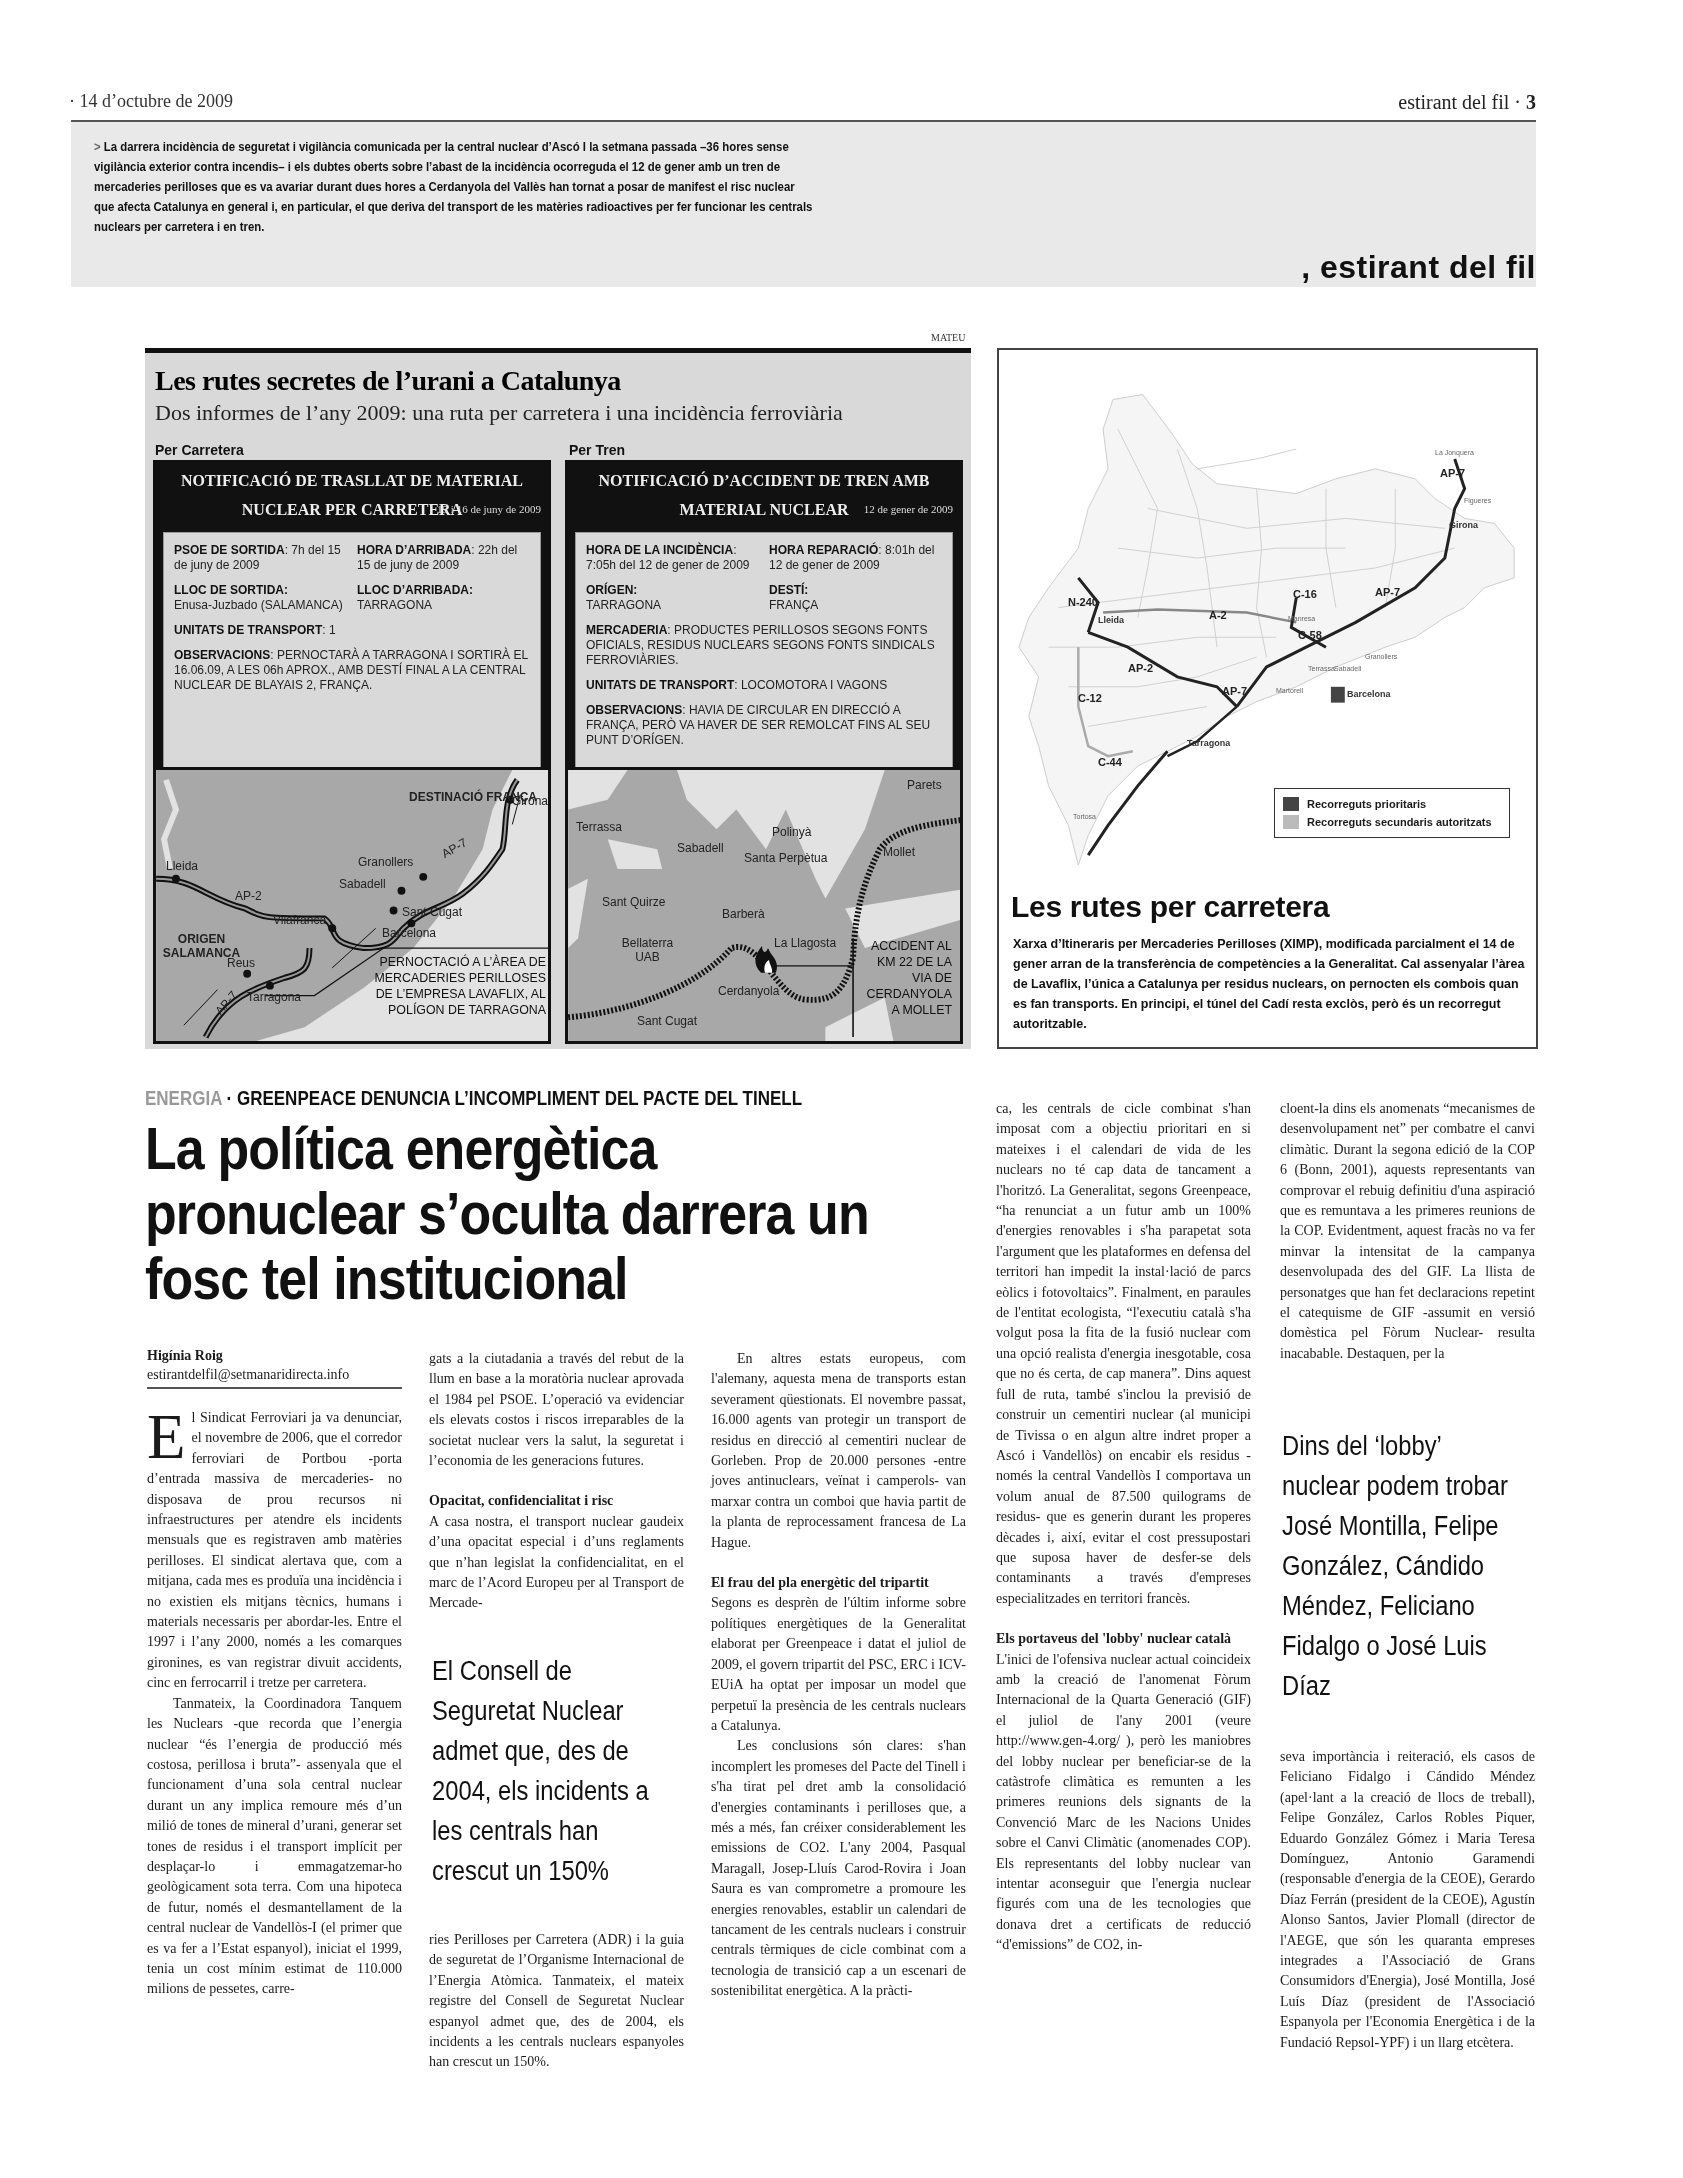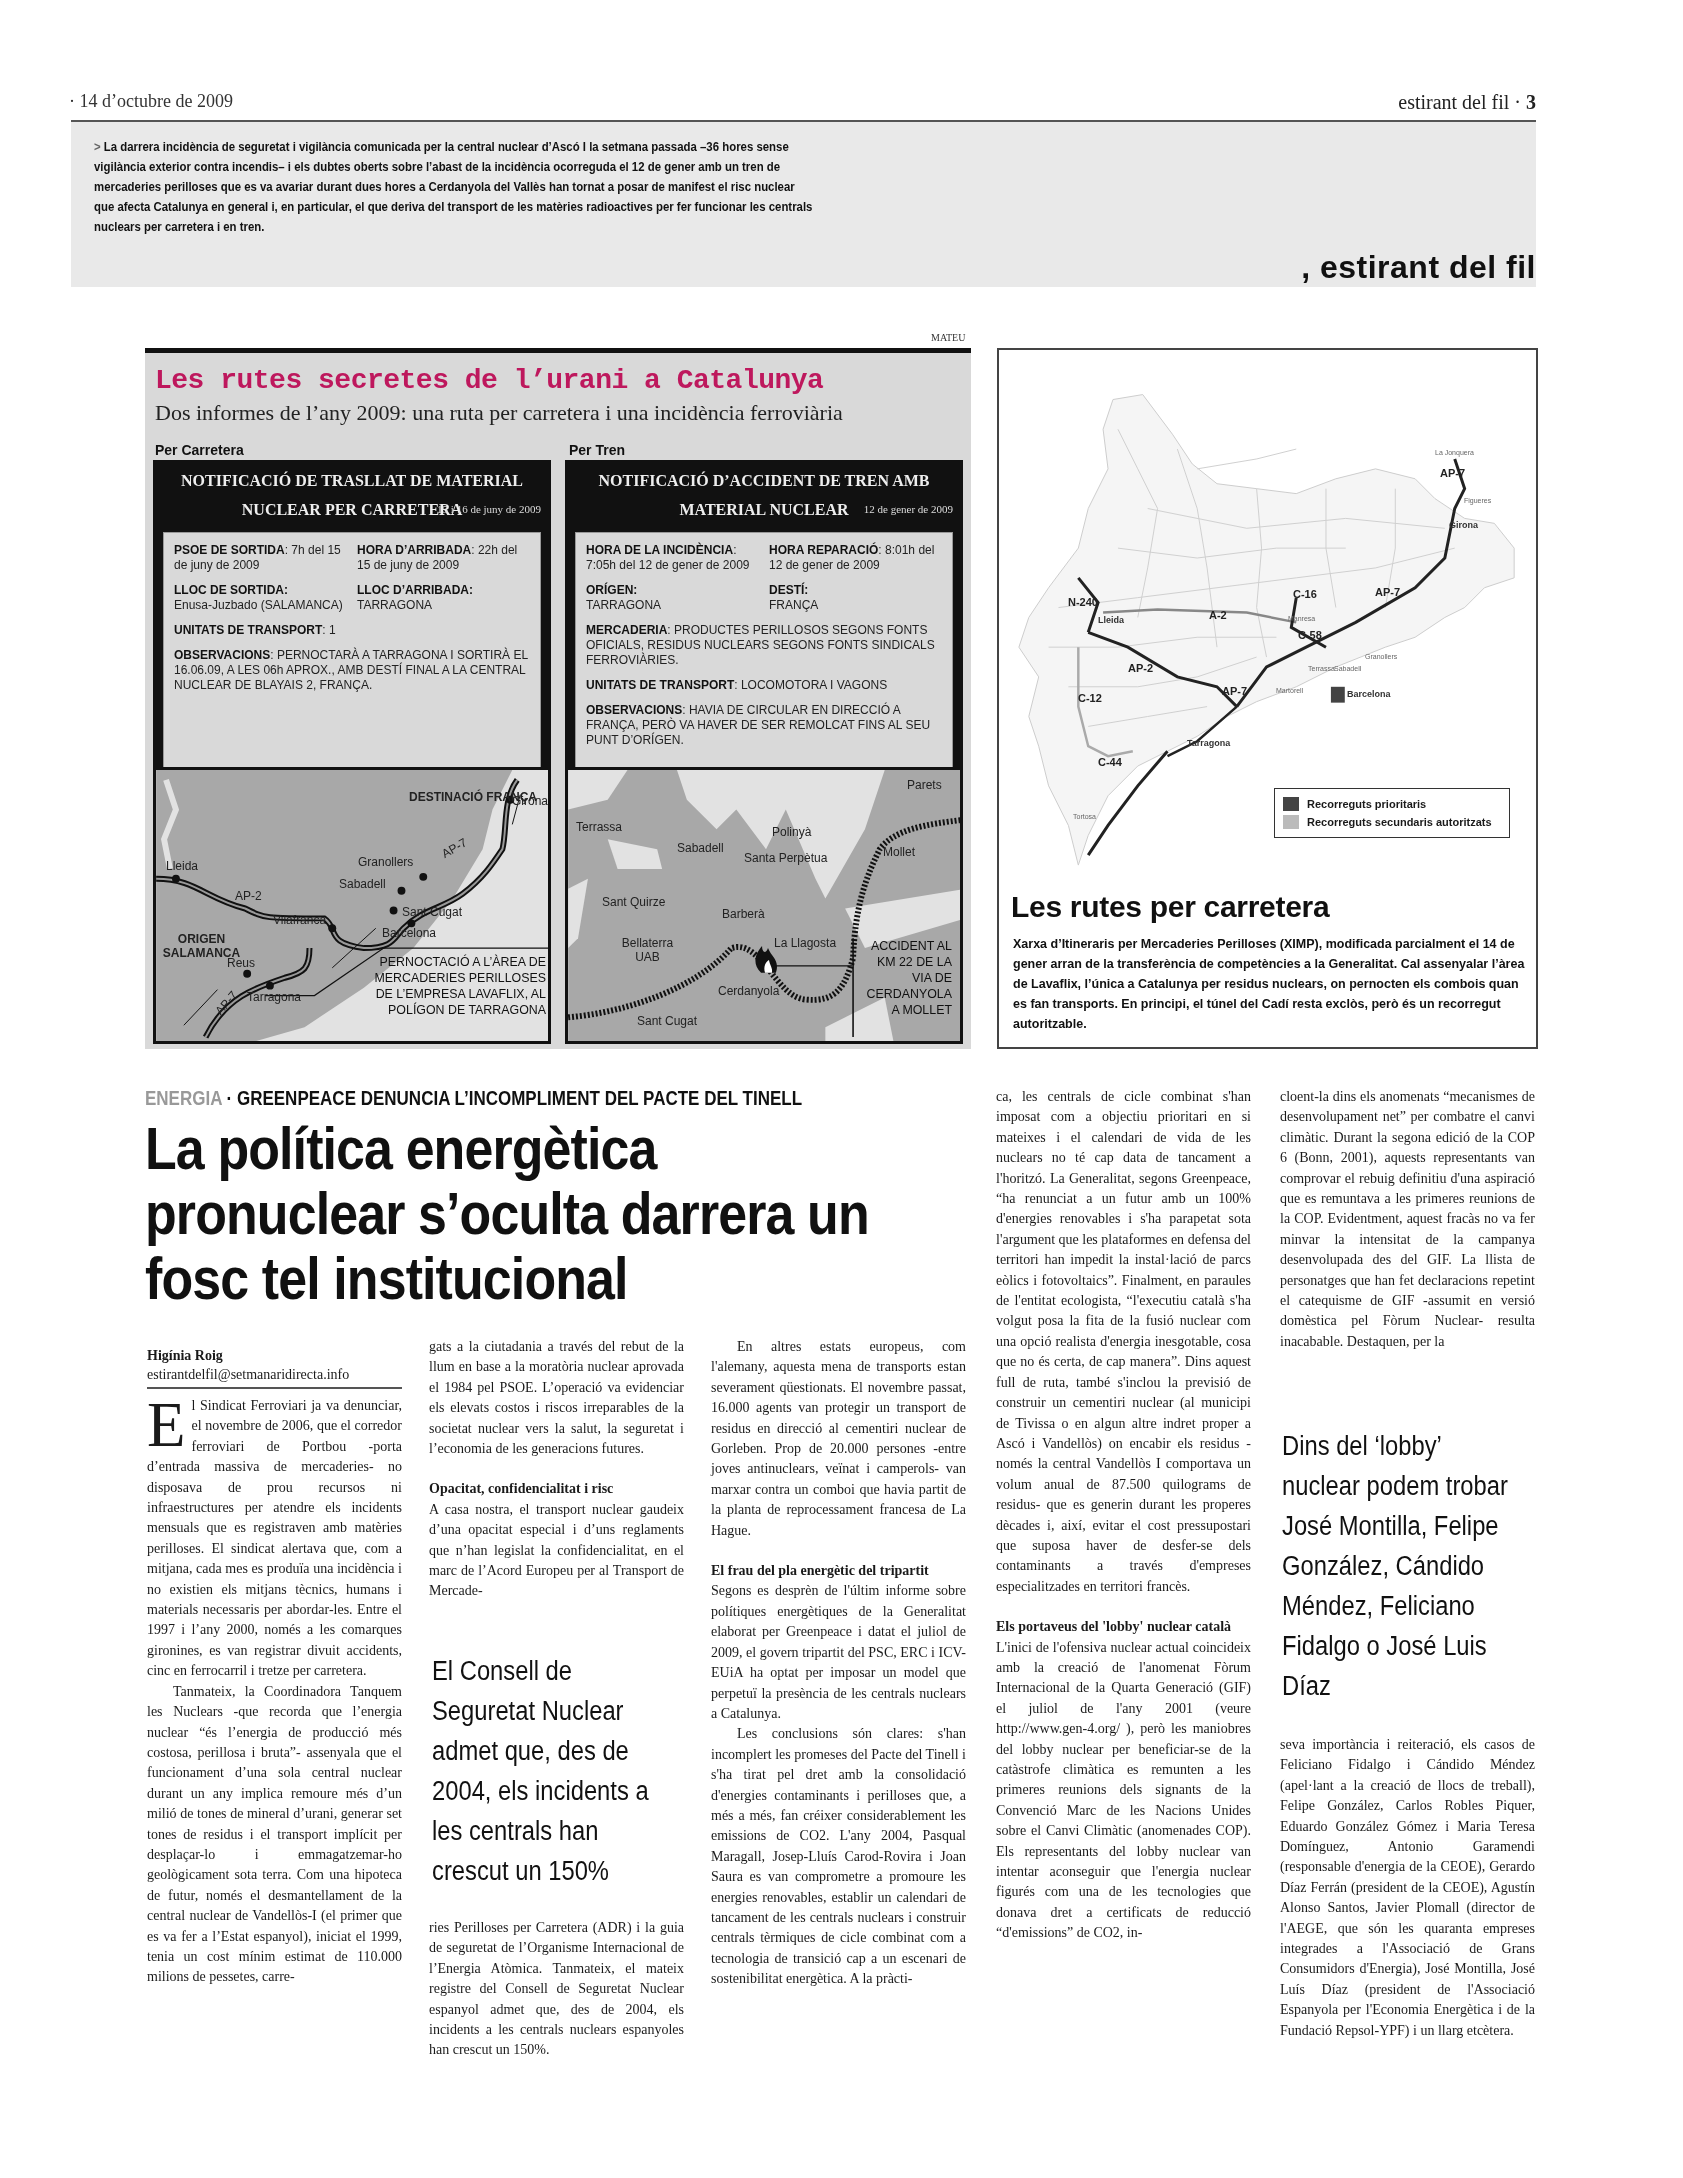--- a/index.html
+++ b/index.html
@@ -11,21 +11,21 @@
   .folio-right b { font-weight: bold; }
   .top-rule { position: absolute; left: 71px; width: 1465px; top: 120px; height: 2px; background: #555; }
 
   .lede-band { position: absolute; left: 71px; top: 122px; width: 1465px; height: 165px; background: #e9e9e9; }
   .lede-text { position: absolute; left: 94px; top: 137px; width: 787px; font-family: "Liberation Sans", sans-serif; font-weight: bold; font-size: 12.4px; line-height: 20px; color: #111; transform: scaleX(0.92); transform-origin: left top; }
   .section-tag { position: absolute; right: 147px; top: 249px; font-family: "Liberation Sans", sans-serif; font-weight: bold; font-size: 32px; color: #111; letter-spacing: 0.5px; }
 
   
   .credit { position: absolute; left: 931px; top: 332px; font-size: 10px; color: #333; }
   .info { position: absolute; left: 145px; top: 348px; width: 826px; height: 701px; background: #d9d9d9; border-top: 5px solid #111; }
-  .info-title { position: absolute; left: 10px; top: 12px; font-family: Liberation Mono, monospace; font-weight: bold; font-size: 28px; letter-spacing: -0.5px; color: #be185d; }
+  .info-title { position: absolute; left: 10px; top: 12px; font-family: Liberation Serif, serif; font-weight: bold; font-size: 28px; letter-spacing: -0.5px; color: #000000; }
   .info-sub { position: absolute; left: 10px; top: 47px; font-family: "Liberation Serif", serif; font-size: 22px; color: #222; }
   .col-label { position: absolute; top: 89px; font-family: "Liberation Sans", sans-serif; font-weight: bold; font-size: 14px; color: #111; }
 
   .notif { position: absolute; top: 107px; width: 398px; background: #111; padding: 6px 10px 8px 10px; }
   .notif-head { color: #eee; font-family: Liberation Serif, serif; font-weight: bold; font-size: 16px; line-height: 29px; position: relative; text-align: center; }
   .notif-date { position: absolute; right: 0; bottom: 0; font-weight: normal; font-size: 11px; color: #ddd; }
   .notif-body { background: #d9d9d9; border: 1px solid #999; margin-top: 8px; padding: 10px 10px 12px 10px; font-family: "Liberation Sans", sans-serif; font-size: 12px; line-height: 15px; color: #222; min-height: 243px; }
   .notif-body b { color: #111; }
   .row2 { display: flex; gap: 10px; margin-bottom: 10px; }
   .row2 > div { flex: 1; }
@@ -48,21 +48,21 @@
   .map-town { position: absolute; font-family: "Liberation Sans", sans-serif; font-size: 7px; color: #666; white-space: nowrap; }
   .map-road { position: absolute; font-family: "Liberation Sans", sans-serif; font-size: 11px; font-weight: bold; color: #222; }
 
   
   .kicker { position: absolute; left: 145px; top: 1087px; font-family: "Liberation Sans", sans-serif; font-weight: bold; font-size: 20px; color: #111; transform: scaleX(0.85); transform-origin: left top; white-space: nowrap; }
   .kicker .cat { color: #999; }
   .headline { position: absolute; left: 145px; top: 1117px; width: 832px; font-family: "Liberation Sans", sans-serif; font-weight: bold; font-size: 59px; line-height: 65px; color: #111; letter-spacing: -1px; transform: scaleX(0.88); transform-origin: left top; }
   .byline { position: absolute; left: 147px; top: 1346px; width: 255px; font-size: 14px; line-height: 19px; border-bottom: 2px solid #555; padding-bottom: 3px; }
   .byline .name { font-weight: bold; }
 
-  .col { position: absolute; font-family: "Liberation Serif", serif; font-size: 14px; line-height: 20.4px; color: #1a1a1a; text-align: justify; hyphens: auto; }
+  .col { position: absolute; font-family: "Liberation Serif", serif; font-size: 14px; line-height: 20.4px; color: #1a1a1a; text-align: justify; hyphens: auto; margin-top: 12px; }
   .col p { margin: 0; }
   .col p.ind { text-indent: 26px; }
   .col h4 { font-size: 14px; font-weight: bold; margin-top: 20px; line-height: 20.4px; }
   .dropcap { float: left; font-size: 63px; line-height: 55px; margin: 2px 6px 0 0; font-family: "Liberation Serif", serif; }
 
   .pull { position: absolute; font-family: "Liberation Sans", sans-serif; font-size: 27px; line-height: 40px; color: #111; transform: scaleX(0.88); transform-origin: left top; }
 </style>
 </head>
 <body>
 

